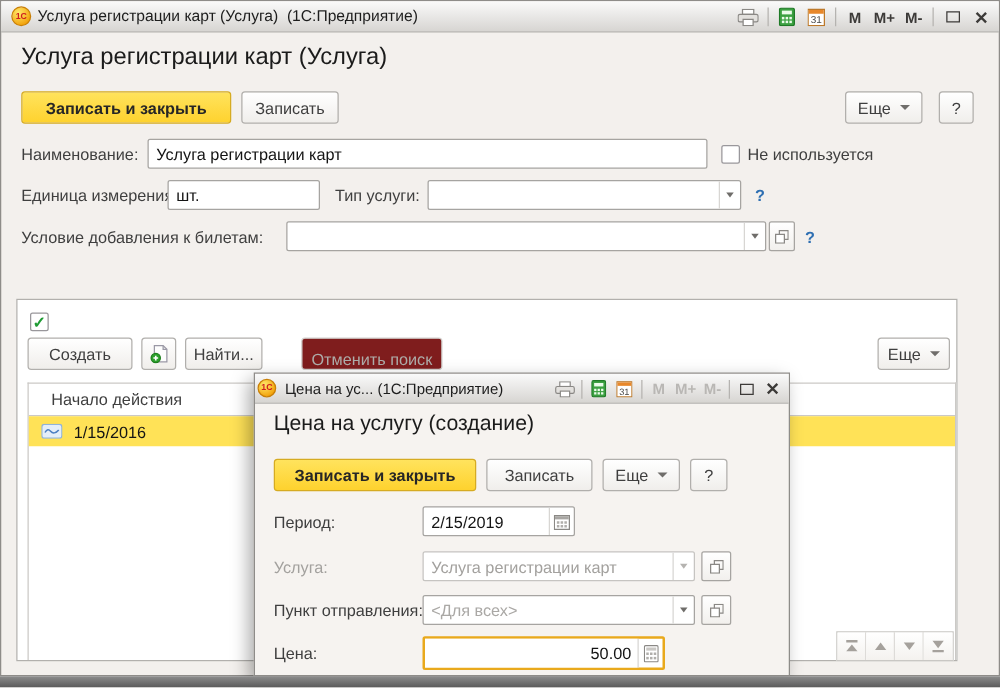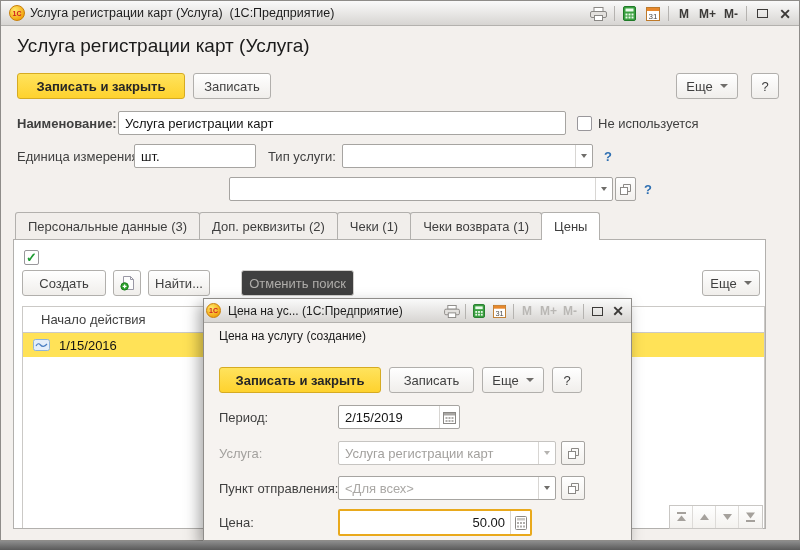--- a/index.html
+++ b/index.html
@@ -52,21 +52,21 @@
   .btn {
     position:absolute; height:26px; display:flex; align-items:center; justify-content:center;
     background:linear-gradient(#ffffff,#f0eeeb);
     border:1px solid #b1afac; border-radius:3px;
     font-size:13px; color:#3f3f3f; cursor:default; white-space:nowrap;
   }
   .btn.primary {
     background:linear-gradient(#ffe35d,#fed22e);
     border-color:#d6ab22; font-weight:bold; color:#262626;
   }
-  .btn.disabled { color:#aeaca9; background:#404040; border-color:#d2d0cd; }
+  .btn.disabled { color:#aeaca9; background:#7f1d1d; border-color:#d2d0cd;align-items:flex-end; }
   .caret {
     width:0; height:0; border-left:4px solid transparent; border-right:4px solid transparent;
     border-top:4px solid #6f6d6a; margin-left:7px; display:inline-block;
   }
 
   
   .row { position:absolute; display:flex; align-items:center; }
   .lbl { color:#3f3f3f; white-space:nowrap; }
   .lbl.dim { color:#a3a19e; }
   .tf {
@@ -143,21 +143,21 @@
   
   .dialog {
     position:absolute; left:203px; top:298px; width:429px; height:243px;
     border:1px solid #8e8c89; background:#f6f3f0; z-index:10;
     box-shadow:-4px 6px 14px rgba(0,0,0,.35); overflow:hidden;
   }
   .dialog .titlebar { height:24px; padding:0 2px; }
   .dialog .tb-title { font-size:12px; margin-left:7px; }
   .dialog .logo { width:15px; height:15px; }
   .dialog .tb-icons { right:5px; height:24px; gap:5px; }
-  .dlg-heading { position:absolute; left:15px; top:30px; font-size:12px; color:#1b1b1b;text-align:center; }
+  .dlg-heading { position:absolute; left:15px; top:30px; font-size:17px; color:#1b1b1b;text-align:center; }
   .price-group {
     position:absolute; left:134px; height:27px; width:194px;
     border:2px solid #e9a91c; border-radius:2px; background:#fff;
     display:flex; align-items:stretch;
   }
   .price-group input {
     flex:1; min-width:0; border:none; outline:none; text-align:right; padding:0 5px;
     font-family:"Liberation Sans",sans-serif; font-size:13px; color:#141414;
   }
   .icon-cell { width:20px; border-left:1px solid #d8d6d3; display:flex; align-items:center; justify-content:center; flex:none; }
@@ -221,21 +221,21 @@
       <span>Записать</span>
     </div>
   <div class="btn" style="left:675px; top:72px; width:62px;">
       <span>Еще</span>
       <span class="caret"></span>
     </div>
   <div class="btn" style="left:750px; top:72px; width:28px;">
       <span>?</span>
     </div>
 
-  <div class="row" style="left:16px; top:110px; height:24px;font-weight:bold;">
+  <div class="row" style="left:16px; top:110px; height:24px;">
     <span class="lbl">Наименование:</span>
   </div>
   <input class="tf abs" style="left: 117px; top: 110px; width: 448px;" value="Услуга регистрации карт">
   <div class="row" style="left:576px; top:110px; height:24px; gap:6px;">
     <span class="checkbox"></span>
     <span class="lbl">Не используется</span>
   </div>
 
   <div class="row" style="left:16px; top:143px; height:24px;">
     <span class="lbl">Единица измерения:</span>
@@ -245,41 +245,37 @@
     <span class="lbl">Тип услуги:</span>
   </div>
   <div class="combo abs" style="left:341px; top:143px; width:251px;">
     <input value="" style="">
     <span class="dd"></span>
   </div>
   <div class="row" style="left:603px; top:143px; height:24px;">
     <span class="help-link">?</span>
   </div>
 
+  <div class="row" style="left:16px; top:176px; height:24px;">
+    <span class="lbl">Условие добавления к билетам:</span>
+  </div>
   <div class="combo abs" style="left:228px; top:176px; width:384px;">
     <input value="" style="">
     <span class="dd"></span>
   </div>
   <div class="sq-btn" style="left:614px; top:176px; width:21px;">
     <svg width="11" height="11" viewBox="0 0 11 11">
         <rect x="0.5" y="3.5" width="7" height="7" fill="#fff" stroke="#8a8885"></rect>
         <path d="M3.5 3.5 v-3 h7 v7 h-3" fill="none" stroke="#8a8885"></path>
       </svg>
   </div>
   <div class="row" style="left:643px; top:176px; height:24px;">
     <span class="help-link">?</span>
   </div>
 
-  <div class="tabs">
-    <div class="tab">Персональные данные (3)</div>
-    <div class="tab">Доп. реквизиты (2)</div>
-    <div class="tab">Чеки (1)</div>
-    <div class="tab">Чеки возврата (1)</div>
-    <div class="tab active">Цены</div>
-  </div>
 
   <div class="panel">
     <div class="row" style="left:10px; top:8px; height:18px; gap:8px;">
       <span class="checkbox">
           <span class="tick">✓</span>
         </span>
     </div>
 
     <div class="btn" style="left:8px; top:30px; width:84px;">
         <span>Создать</span>

